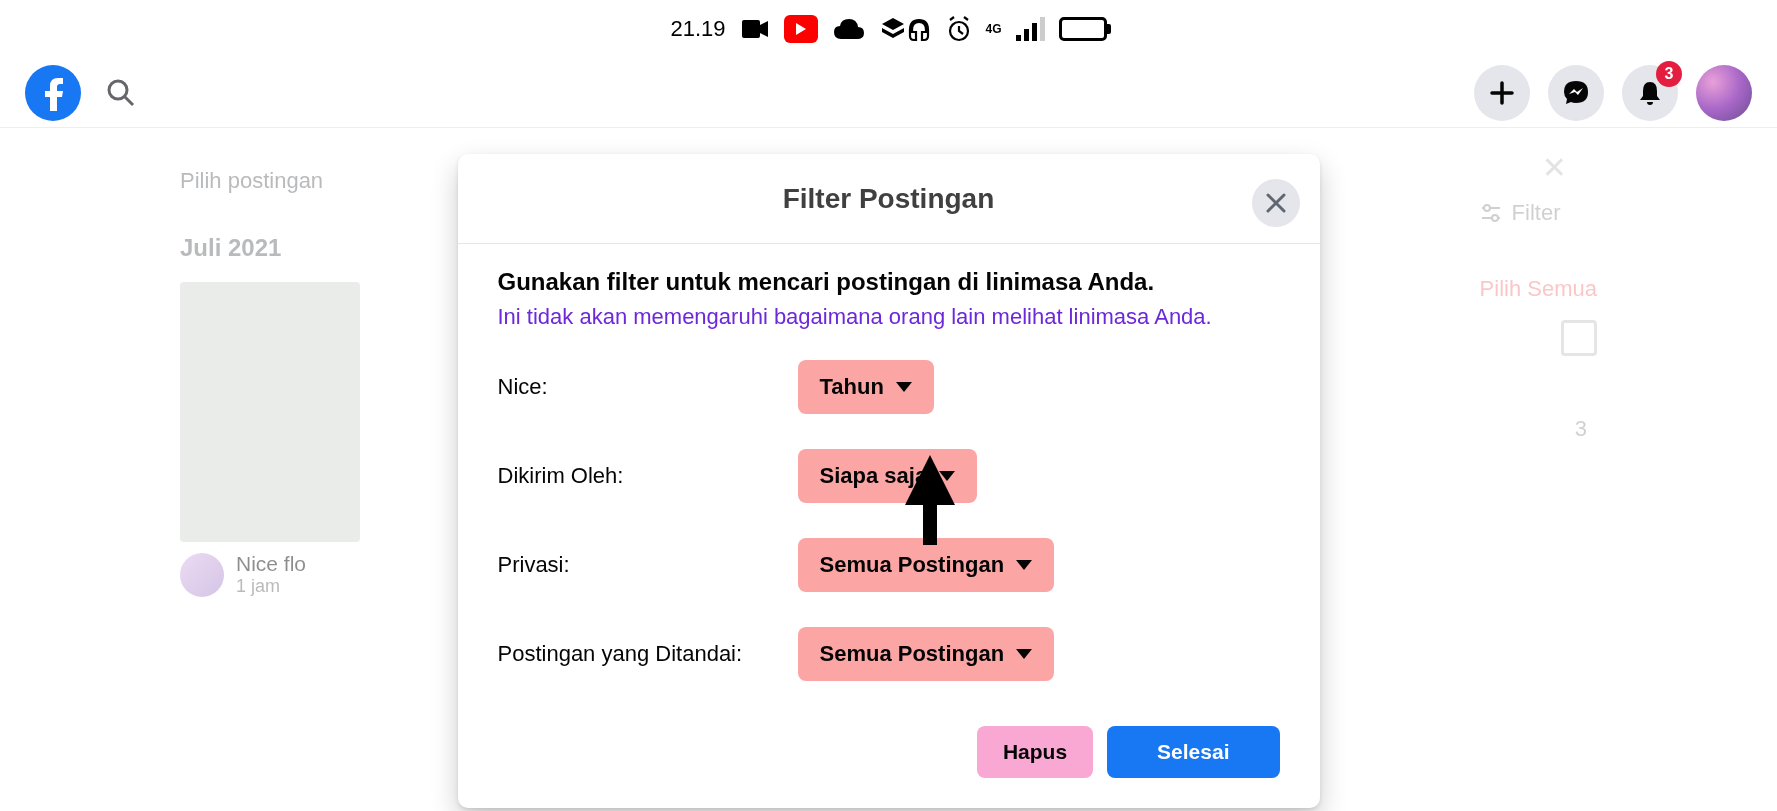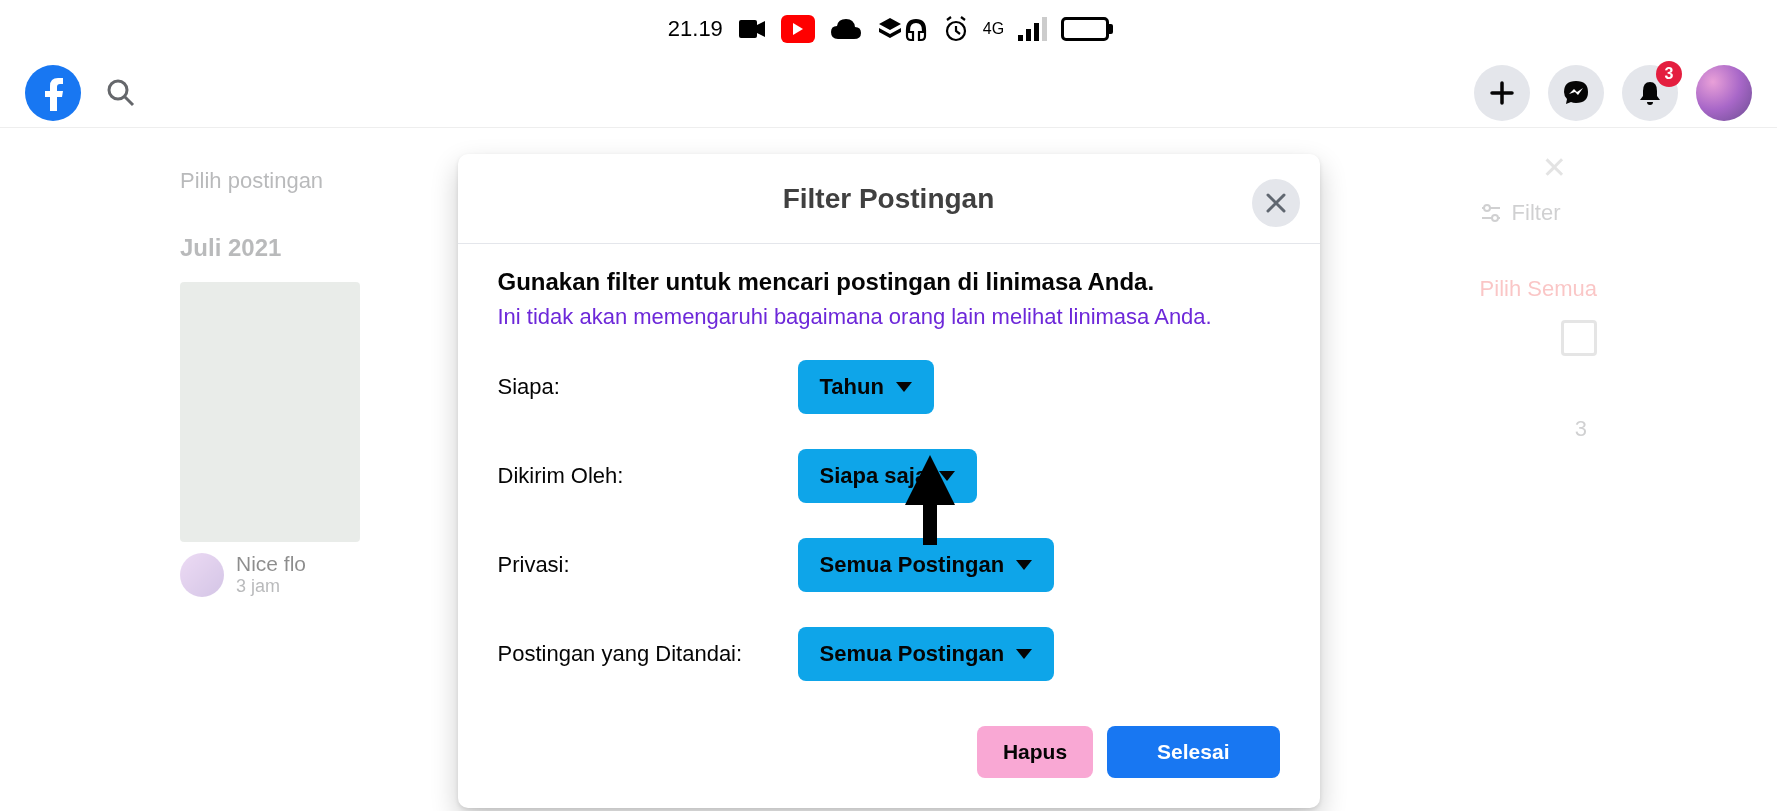--- a/index.html
+++ b/index.html
@@ -289,21 +289,21 @@
     }
     .filter-label {
       width: 300px;
       font-size: 22px;
       color: #050505;
     }
     .dropdown {
       display: inline-flex;
       align-items: center;
       gap: 12px;
-      background: #0ea5e9;
+      background: #fca5a5;
       padding: 14px 22px;
       border-radius: 8px;
       font-size: 22px;
       font-weight: 600;
       color: #050505;
       cursor: pointer;
     }
     .dropdown-caret {
       width: 0;
       height: 0;
@@ -372,21 +372,21 @@
       <svg width="26" height="26" viewBox="0 0 26 26">
           <path d="M4 14 Q4 4 13 4 Q22 4 22 14 L22 20 Q22 24 18 24 L16 24 L16 16 L20 16 L20 14 Q20 6 13 6 Q6 6 6 14 L6 16 L10 16 L10 24 L8 24 Q4 24 4 20 Z" fill="none" stroke="#000" stroke-width="2.2"></path>
         </svg>
     </span>
     <span class="status-icon">
       <svg width="26" height="26" viewBox="0 0 26 26">
           <circle cx="13" cy="15" r="9" fill="none" stroke="#000" stroke-width="2.2"></circle>
           <path d="M13 10 L13 15 L17 18 M4 4 L8 1 M22 4 L18 1" stroke="#000" stroke-width="2.2" fill="none"></path>
         </svg>
     </span>
-    <span style="font-size:16px;font-weight:400">4G</span>
+    <span style="font-size:12px;font-weight:700">4G</span>
     <span class="signal-bars">
         <span></span>
         <span></span>
         <span></span>
         <span></span>
       </span>
     <span class="battery"><span class="battery-fill"></span></span>
   </div>
 </div>
 
@@ -427,21 +427,21 @@
 </div>
 
 <div class="bg-content">
   <div class="sub">Pilih postingan</div>
   <div class="date">Juli 2021</div>
   <div class="bg-thumb"></div>
   <div class="bg-caption">
     <div class="mini-avatar"></div>
     <div>
       <div style="font-size:21px;color:#050505">Nice flo</div>
-      <div style="font-size:18px;color:#65676b">3 jam</div>
+      <div style="font-size:18px;color:#65676b">1 jam</div>
     </div>
   </div>
 </div>
 <div class="bg-close">✕</div>
 <div class="right-panel">
   <div class="filter-link">
      <svg width="22" height="22" viewBox="0 0 22 22">
         <path d="M2 6 L20 6 M2 16 L20 16" stroke="#65676b" stroke-width="2"></path>
         <circle cx="7" cy="6" r="3" fill="#fff" stroke="#65676b" stroke-width="2"></circle>
         <circle cx="15" cy="16" r="3" fill="#fff" stroke="#65676b" stroke-width="2"></circle>
@@ -460,21 +460,21 @@
       <svg width="22" height="22" viewBox="0 0 22 22">
           <path d="M3 3 L19 19 M19 3 L3 19" stroke="#606770" stroke-width="3" stroke-linecap="round"></path>
         </svg>
     </div>
   </div>
   <div class="modal-body">
     <div class="modal-heading">Gunakan filter untuk mencari postingan di linimasa Anda.</div>
     <div class="modal-sub">Ini tidak akan memengaruhi bagaimana orang lain melihat linimasa Anda.</div>
 
     <div class="filter-row">
-      <div class="filter-label">Siapa:</div>
+      <div class="filter-label">Nice:</div>
       <div class="dropdown">
         <span>Tahun</span>
         <span class="dropdown-caret"></span>
       </div>
     </div>
 
     <div class="filter-row">
       <div class="filter-label">Dikirim Oleh:</div>
       <div class="dropdown">
         <span>Siapa saja</span>

